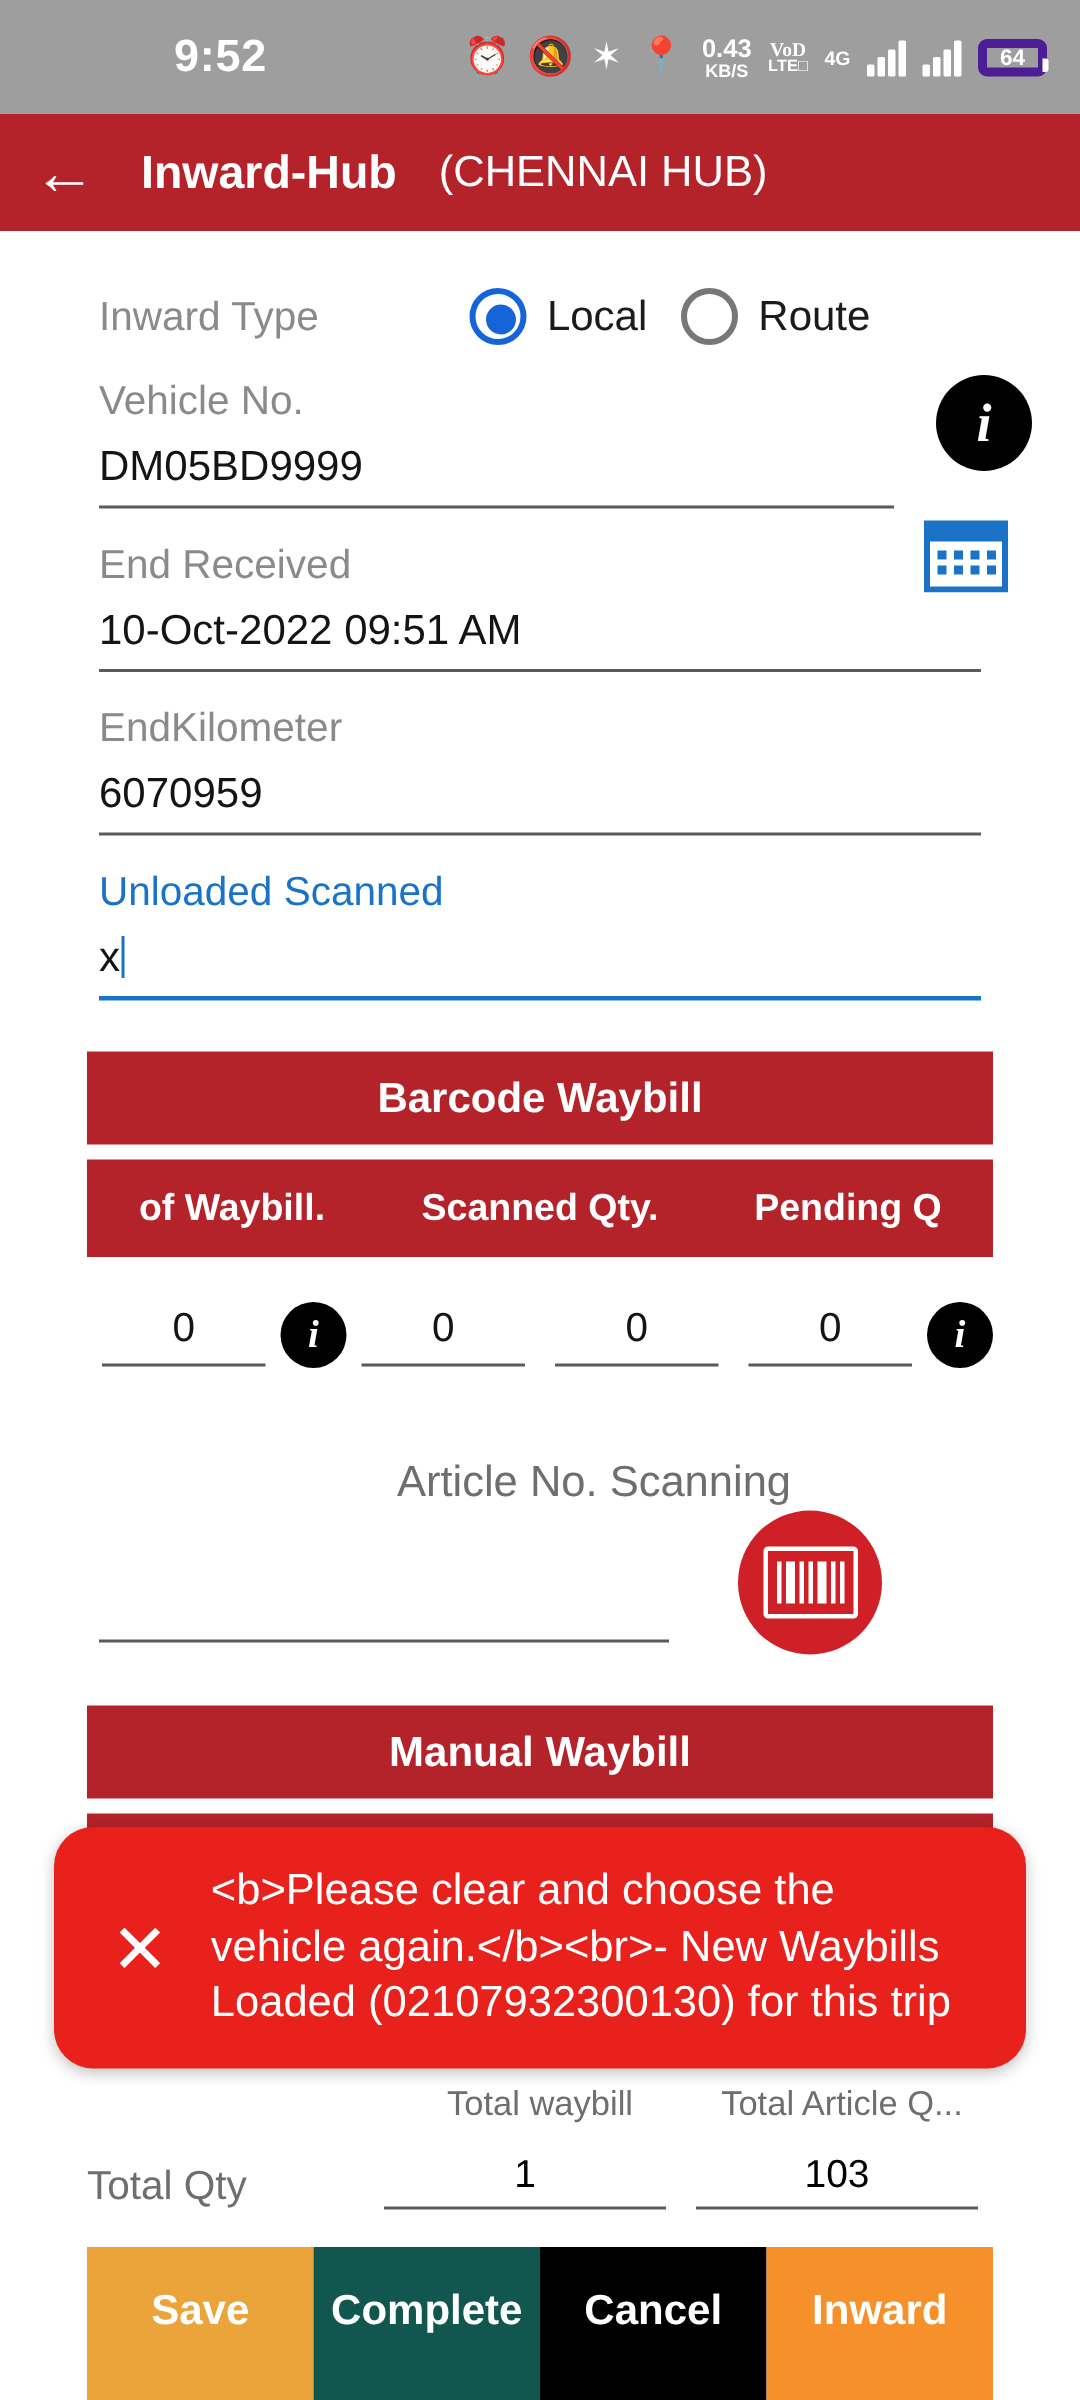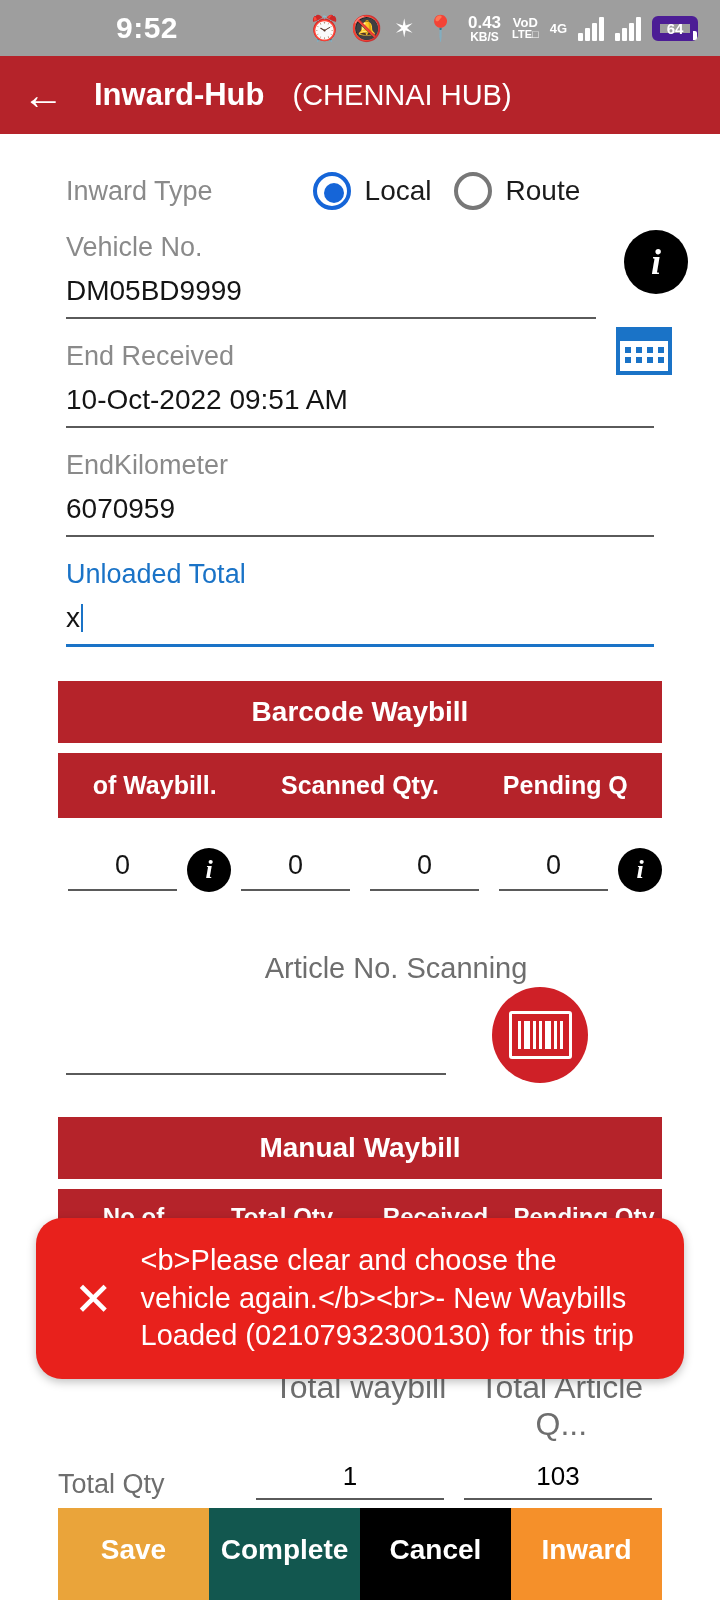--- a/index.html
+++ b/index.html
@@ -12,21 +12,21 @@
   }
   .phone {
     position: relative;
     width: 720px;
     height: 1600px;
     background: #fff;
   }
 
   
   .statusbar {
-    height: 56px;
+    height: 76px;
     background: #9e9e9e;
     display: flex;
     align-items: center;
     padding: 0 22px;
     color: #ffffff;
   }
   .status-time {
     font-size: 30px;
     font-weight: bold;
     letter-spacing: .5px;
@@ -36,37 +36,37 @@
     margin-left: auto;
     display: flex;
     align-items: center;
     gap: 11px;
   }
   .sicon { font-size: 25px; line-height: 1; display: inline-block; }
   .net-speed { text-align: center; line-height: 1.0; }
   .net-speed .v { font-size: 17px; font-weight: bold; display:block;}
   .net-speed .u { font-size: 12px; font-weight: bold; display:block;}
   .volte { text-align: center; line-height: 1.0;}
-  .volte .v { font-size: 13px; font-weight: bold; display:block;}
+  .volte .v { font-size: 13px; font-weight: bold; display:block;font-family:Liberation Serif, serif;}
   .volte .u { font-size: 11px; font-weight: bold; display:block;}
   .bars {
     display: inline-flex;
     align-items: flex-end;
     gap: 2px;
     height: 26px;
   }
   .bars i { display:block; width:5px; background:#fff; border-radius:1px;}
   .bars i:nth-child(1){height:8px}
   .bars i:nth-child(2){height:13px}
   .bars i:nth-child(3){height:18px}
   .bars i:nth-child(4){height:24px}
   .g4 { font-size: 13px; font-weight: bold; }
   .battery {
     width: 46px; height: 25px;
-    border: 8px solid #4c1d95; border-radius: 6px;
+    border: 6px solid #4c1d95; border-radius: 6px;
     position: relative;
     display:flex; align-items:center; justify-content:center;
     font-size: 15px; font-weight: bold;
   }
   .battery:after{
     content:""; position:absolute; right:-7px; top:7px;
     width:4px; height:9px; background:#fff; border-radius:0 2px 2px 0;
   }
 
   
@@ -240,21 +240,21 @@
   .totals-row {
     display:flex; align-items:flex-end;
     margin: 18px 58px 0 58px;
   }
   .tot-lbl { font-size: 27px; color:#6e6e6e; flex:1; }
   .tot-cell {
     flex:1; text-align:center; font-size:26px;
     border-bottom:2px solid #5a5a5a; margin:0 10px; padding-bottom:6px;
   }
   .sub-lbl-row{
-    display:flex; margin: 26px 58px 0 58px; font-size:32px; color:#6e6e6e;
+    display:flex; margin: 26px 58px 0 58px; font-size:23px; color:#6e6e6e;
   }
   .sub-lbl-row span{flex:1; text-align:center;}
   .sub-lbl-row span.first{flex:1; text-align:left;}
 
   
   .toast {
     position:absolute;
     left: 36px; right: 36px;
     top: 1218px;
     background: #e8211c;
@@ -268,21 +268,21 @@
   .toast-msg { color:#fff; font-size: 29px; line-height: 1.3; }
 
   
   .btnbar {
     position:absolute; left:58px; right:58px; bottom: 0;
     display:flex;
   }
   .btn {
     flex:1; text-align:center; color:#fff;
     font-size: 28px; font-weight:bold;
-    padding: 26px 0 34px 0;
+    padding: 26px 0 44px 0;
   }
   .btn.save { background:#eaa43a; }
   .btn.complete { background:#12574f; }
   .btn.cancel { background:#000000; }
   .btn.inward { background:#f5902a; }
 </style>
 </head>
 <body>
 
 <div class="phone">
@@ -367,21 +367,21 @@
         </g>
       </svg>
     </div>
 
     <div class="field">
       <div class="flabel">EndKilometer</div>
       <div class="fval">6070959</div>
     </div>
 
     <div class="field">
-      <div class="flabel blue">Unloaded Total</div>
+      <div class="flabel blue">Unloaded Scanned</div>
       <div class="fval focus"><span>x</span><span class="caret"></span></div>
     </div>
 
     <div class="sec-bar">Barcode Waybill</div>
     <div class="tbl-head">
       <span>of Waybill.</span>
       <span>Scanned Qty.</span>
       <span>Pending Q</span>
     </div>
     <div class="tbl-vals">

